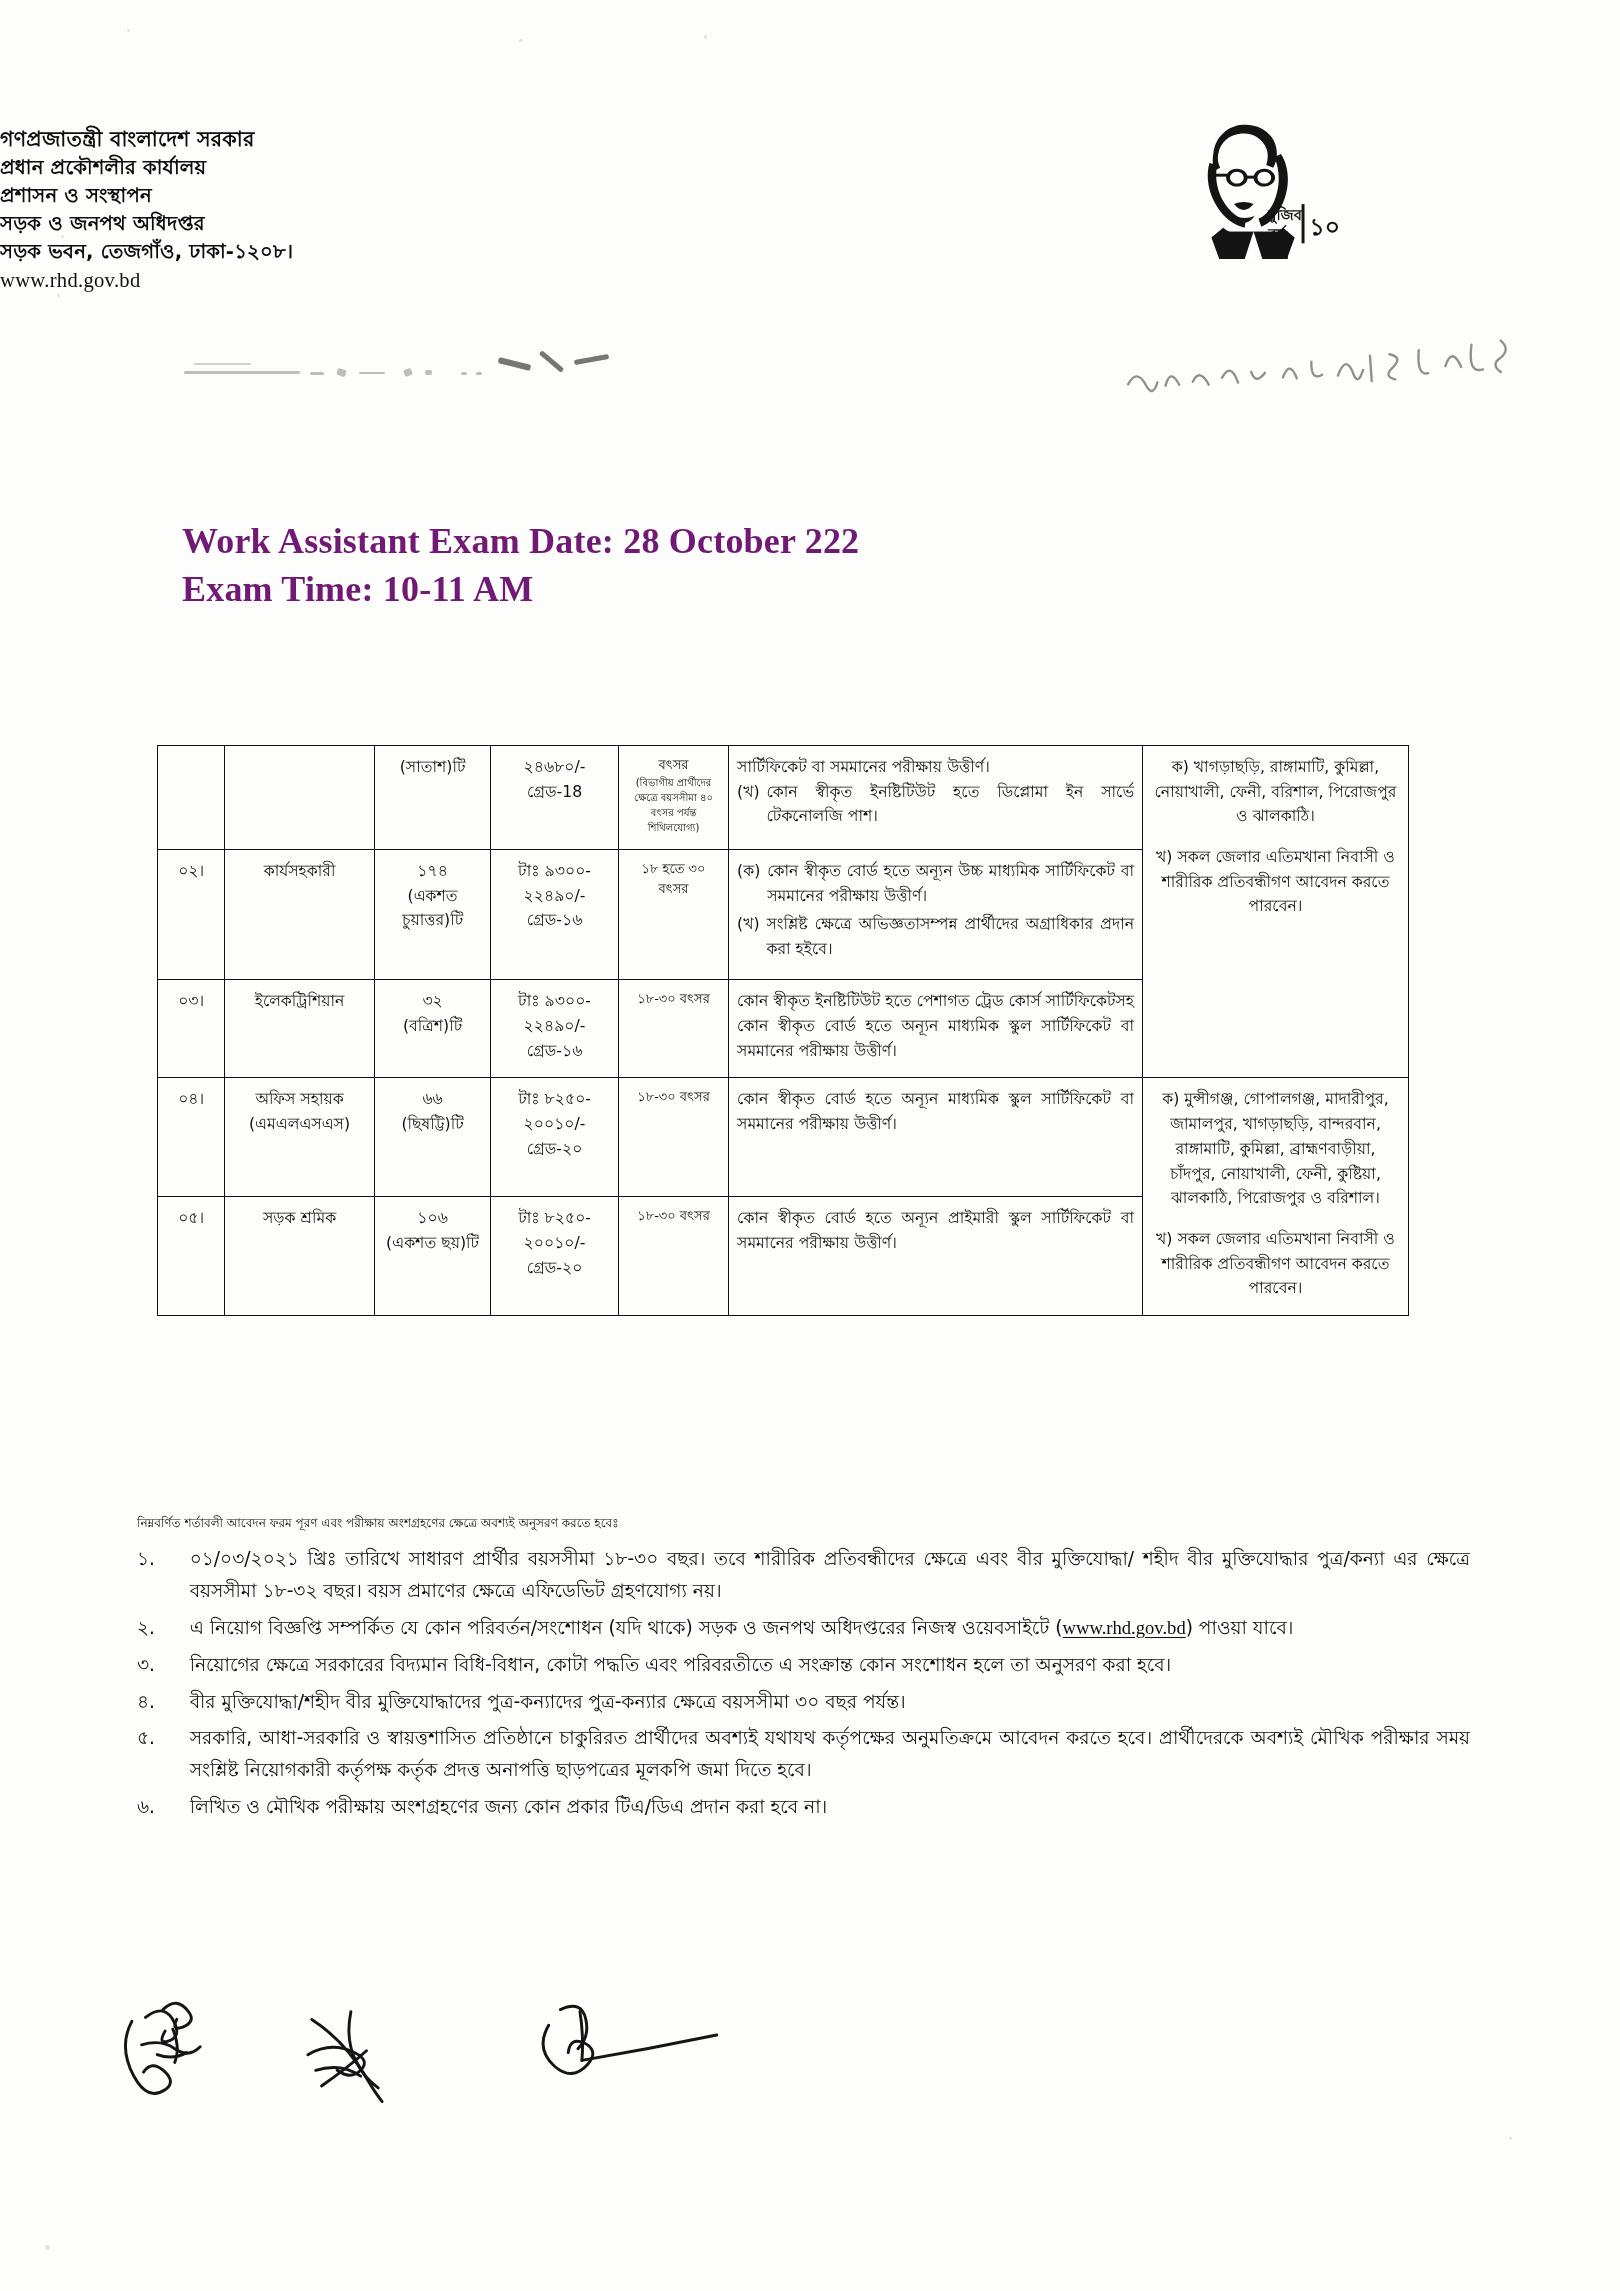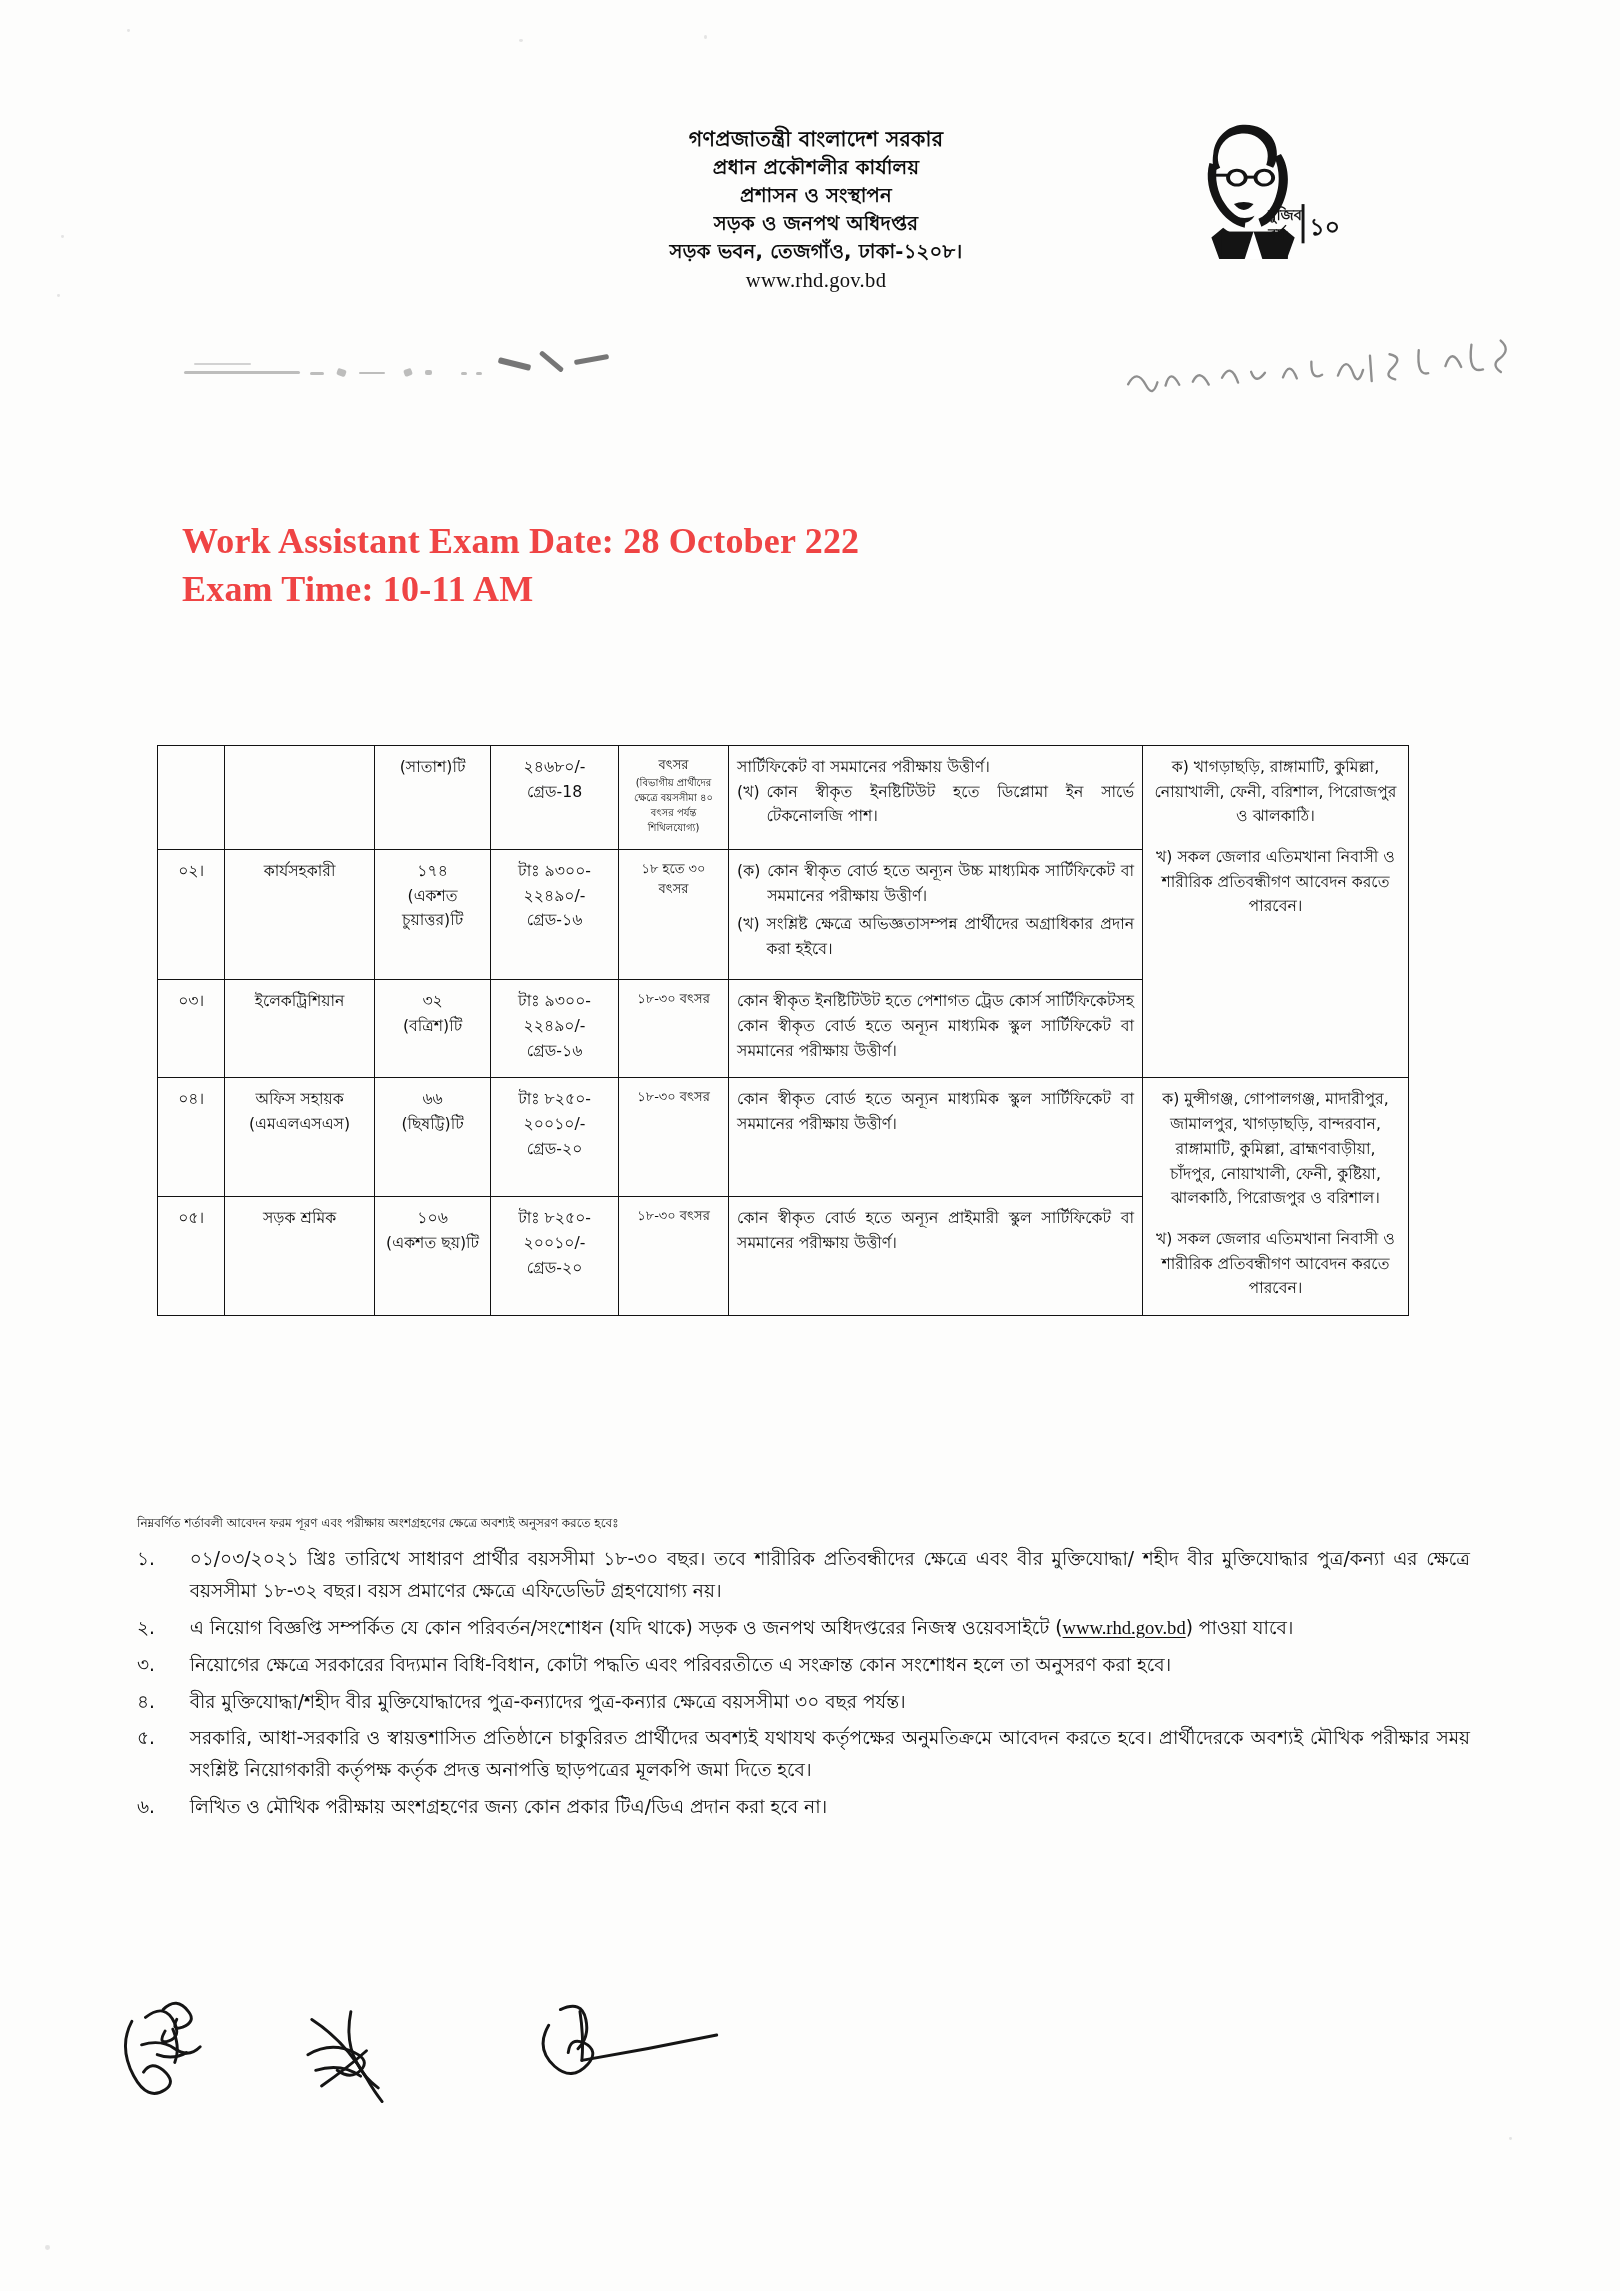--- a/index.html
+++ b/index.html
@@ -19,23 +19,22 @@
     inset: 0;
     background: #fdfdfc;
   }
 
   
   .speckle { position: absolute; background: #cfcfcf; border-radius: 50%; opacity: .55; }
 
   
   .header-block {
     position: absolute;
-    left: 12px; right: 0;
+    left: 0; right: 0;
     top: 125px;
-    text-align: center;
   }
   .header-line {
     font-family: "DejaVu Sans", sans-serif;
     font-weight: 700;
     color: #0d0d0d;
     line-height: 1.42;
     font-size: 19.6px;
     letter-spacing: 0.2px;
   }
   .header-line.l1 { font-size: 20.6px; }
@@ -86,21 +85,21 @@
 
   
   .exam-title {
     position: absolute;
     left: 182px;
     top: 518px;
     font-family: "Liberation Serif", "DejaVu Serif", serif;
     font-weight: 700;
     font-size: 36px;
     line-height: 1.33;
-    color: #ef4444;
+    color: #701a75;
     letter-spacing: 0.2px;
   }
 
   
   .tbl-wrap {
     position: absolute;
     left: 157px;
     top: 745px;
     width: 1252px;
   }

